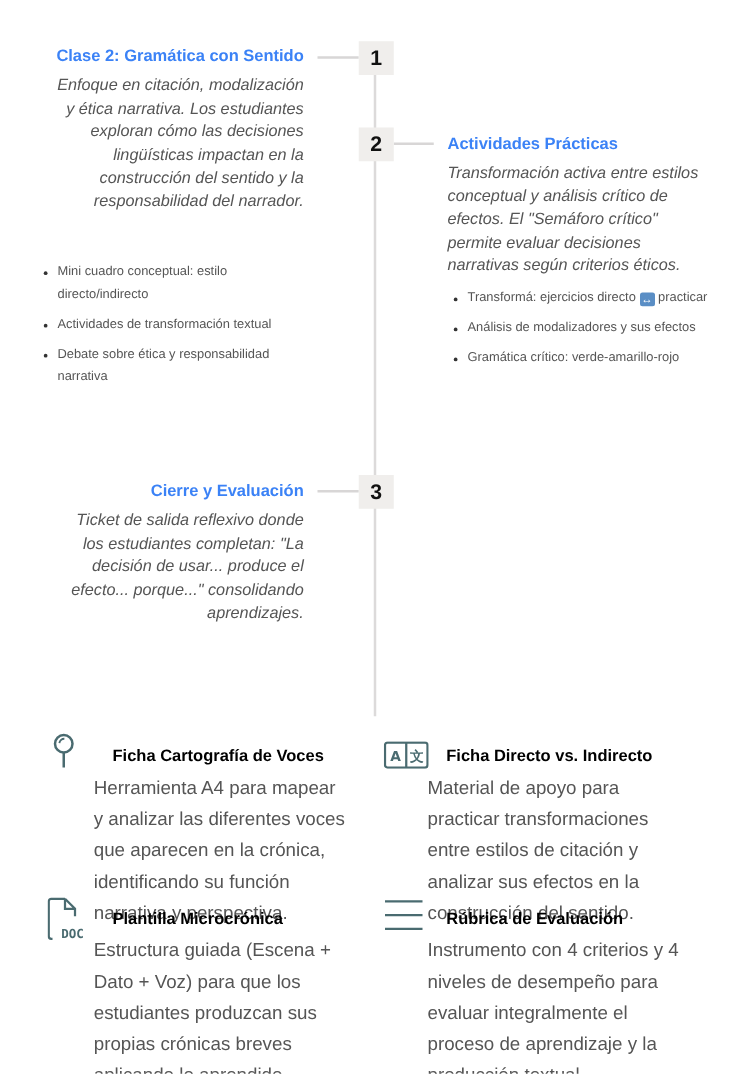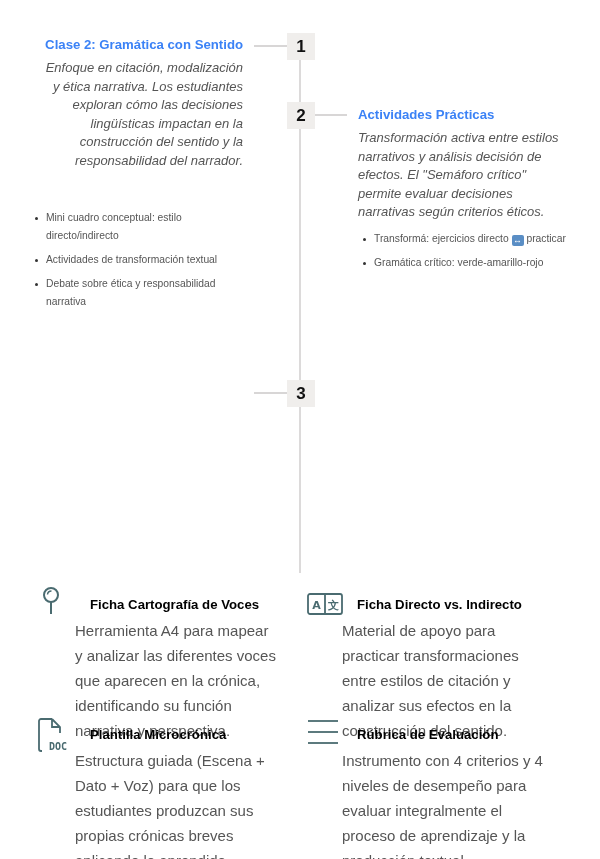--- a/index.html
+++ b/index.html
@@ -46,29 +46,34 @@
   <ul class="blist left-list">
     <li>Mini cuadro conceptual: estilo directo/indirecto</li>
     <li>Actividades de transformación textual</li>
     <li>Debate sobre ética y responsabilidad narrativa</li>
   </ul>
 
   <div class="hconn" style="left:315px; top:114px; width:32px;"></div>
   <div class="badge" style="top:102px;">2</div>
   <div class="right-block" style="top:107px;">
     <div class="ttl">Actividades Prácticas</div>
-    <div class="desc">Transformación activa entre estilos narrativos y análisis decisión de efectos. El "Semáforo crítico" permite evaluar decisiones narrativas según criterios éticos.</div>
+    <div class="desc">Transformación activa entre estilos conceptual y análisis crítico de efectos. El "Semáforo crítico" permite evaluar decisiones narrativas según criterios éticos.</div>
     <ul class="blist" style="margin-top:8px; padding-left:2px;">
       <li><span>Transformá: ejercicios directo</span> <span class="arrow-emoji">↔</span> <span>practicar</span></li>
+      <li>Análisis de modalizadores y sus efectos</li>
       <li>Gramática crítico: verde-amarillo-rojo</li>
     </ul>
   </div>
 
   <div class="hconn" style="left:254px; top:392px; width:33px;"></div>
   <div class="badge" style="top:380px;">3</div>
+  <div class="left-block" style="top:385px;">
+    <div class="ttl">Cierre y Evaluación</div>
+    <div class="desc">Ticket de salida reflexivo donde los estudiantes completan: "La decisión de usar... produce el efecto... porque..." consolidando aprendizajes.</div>
+  </div>
 </div>
 
 <div class="resources">
 
   <div class="res" style="left:40px; top:0;">
     <svg class="icon" viewBox="0 0 30 30" style="left:-4px; top:0;">
       <circle cx="15" cy="10" r="7" fill="none" stroke="#4a6b70" stroke-width="2"></circle>
       <path d="M11.5 9.5 a4 4 0 0 1 4 -3.5" fill="none" stroke="#4a6b70" stroke-width="1.5"></path>
       <line x1="15" y1="17" x2="15" y2="29" stroke="#4a6b70" stroke-width="2"></line>
     </svg>

